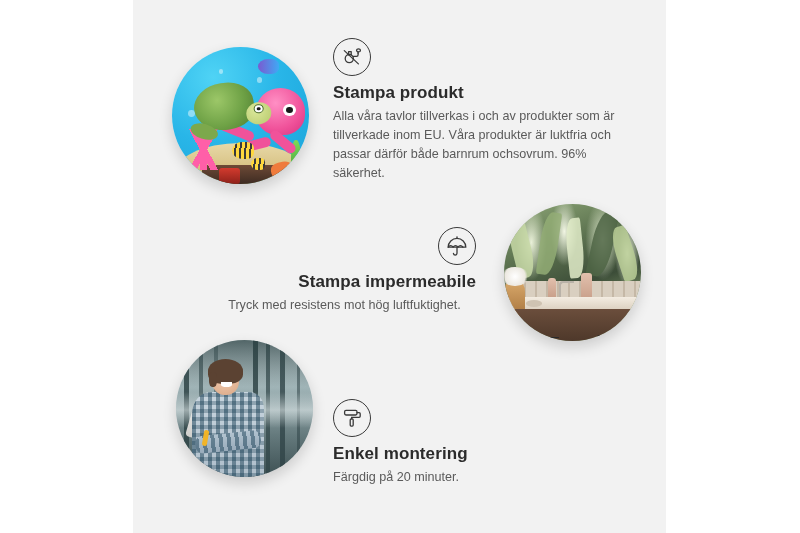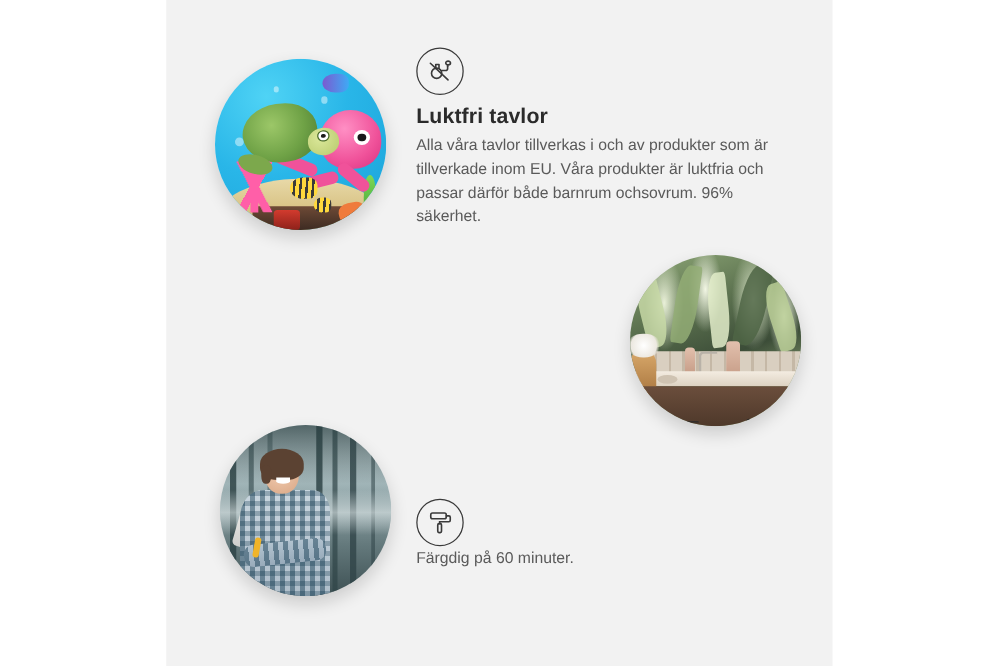--- a/index.html
+++ b/index.html
@@ -290,30 +290,43 @@
     <div class="ic-circle">
       <svg width="24" height="24" viewBox="0 0 24 24" fill="none" stroke="#3a3a3a" stroke-width="1.3" stroke-linecap="round" stroke-linejoin="round">
         <path d="M5.2 13.6a4.1 4.1 0 1 0 8.2 0 4.1 4.1 0 0 0-8.2 0Z"></path>
         <path d="M11.2 9.8V6.6h-2.6v3.2"></path>
         <path d="M13.4 11.4h3.1c.9 0 1.6-.7 1.6-1.6V8.2"></path>
         <path d="M16.6 5.4a1.9 1.5 0 1 0 3.8 0 1.9 1.5 0 0 0-3.8 0Z"></path>
         <path d="M18.1 6.8v1.4"></path>
         <path d="M4.3 5.6 18.4 18.9"></path>
       </svg>
     </div>
-    <div class="f-title">Luktfri tavlor</div>
+    <div class="f-title">Stampa produkt</div>
     <div class="f-body">Alla våra tavlor tillverkas i och av produkter som är tillverkade inom EU. Våra produkter är luktfria och passar därför både barnrum ochsovrum. 96% säkerhet.</div>
   </div>
 
+  <div class="feature" id="feature-water">
+    <div class="ic-circle">
+      <svg width="24" height="24" viewBox="0 0 24 24" fill="none" stroke="#3a3a3a" stroke-width="1.3" stroke-linecap="round" stroke-linejoin="round">
+        <path d="M3.2 13.2a8.8 8.8 0 0 1 17.6 0Z"></path>
+        <path d="M3.2 13.2c1.5-2.2 3.4-2.2 4.9 0 1.5-2.2 3.4-2.2 4.9 0 1.5-2.2 3.4-2.2 4.9 0"></path>
+        <path d="M12 4.4V2.8"></path>
+        <path d="M12 13.2v6.1a1.8 1.8 0 0 1-3.6 0"></path>
+      </svg>
+    </div>
+    <div class="f-title">Stampa impermeabile</div>
+    <div class="f-body">Tryck med resistens mot hög luftfuktighet.</div>
+  </div>
 
   <div class="feature" id="feature-mount">
     <div class="ic-circle">
       <svg width="24" height="24" viewBox="0 0 24 24" fill="none" stroke="#3a3a3a" stroke-width="1.3" stroke-linecap="round" stroke-linejoin="round">
         <rect x="4.6" y="4.4" width="12.4" height="4.6" rx="1.4"></rect>
         <path d="M17 6.7h2.1c.6 0 1.1.5 1.1 1.1v2.5c0 .6-.5 1.1-1.1 1.1h-7.4"></path>
         <path d="M11.7 11.4v1.5"></path>
         <rect x="10.2" y="12.9" width="3" height="7.2" rx="1"></rect>
       </svg>
     </div>
-    <div class="f-body">Färgdig på 60 minuter.</div>
+    <div class="f-title">Enkel montering</div>
+    <div class="f-body">Färgdig på 20 minuter.</div>
   </div>
 
 </div>
 
 </body></html>

